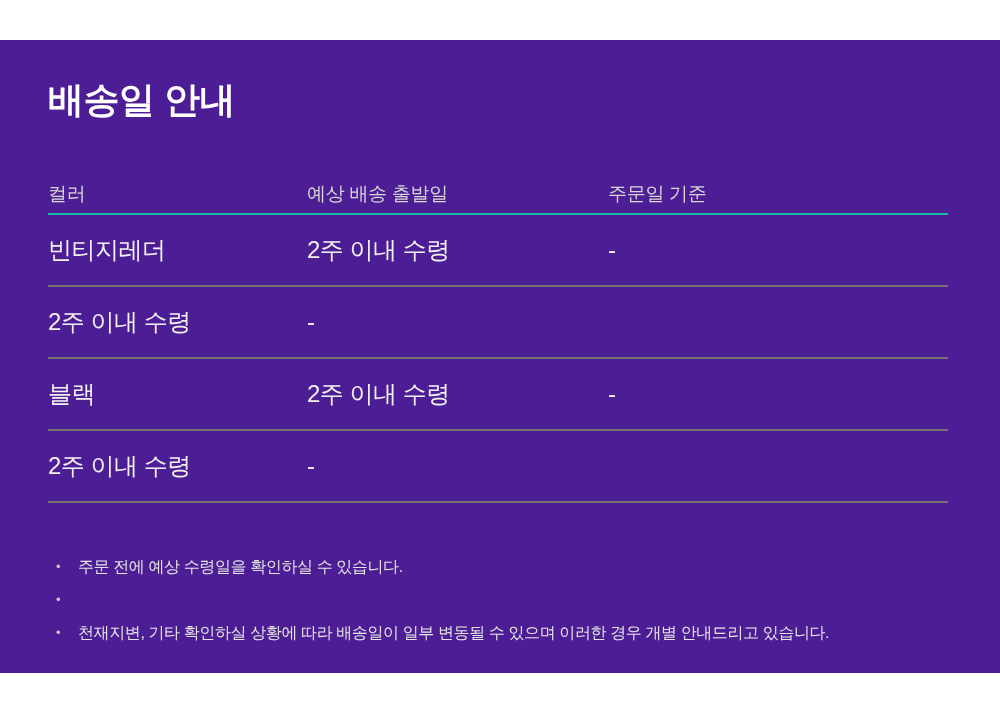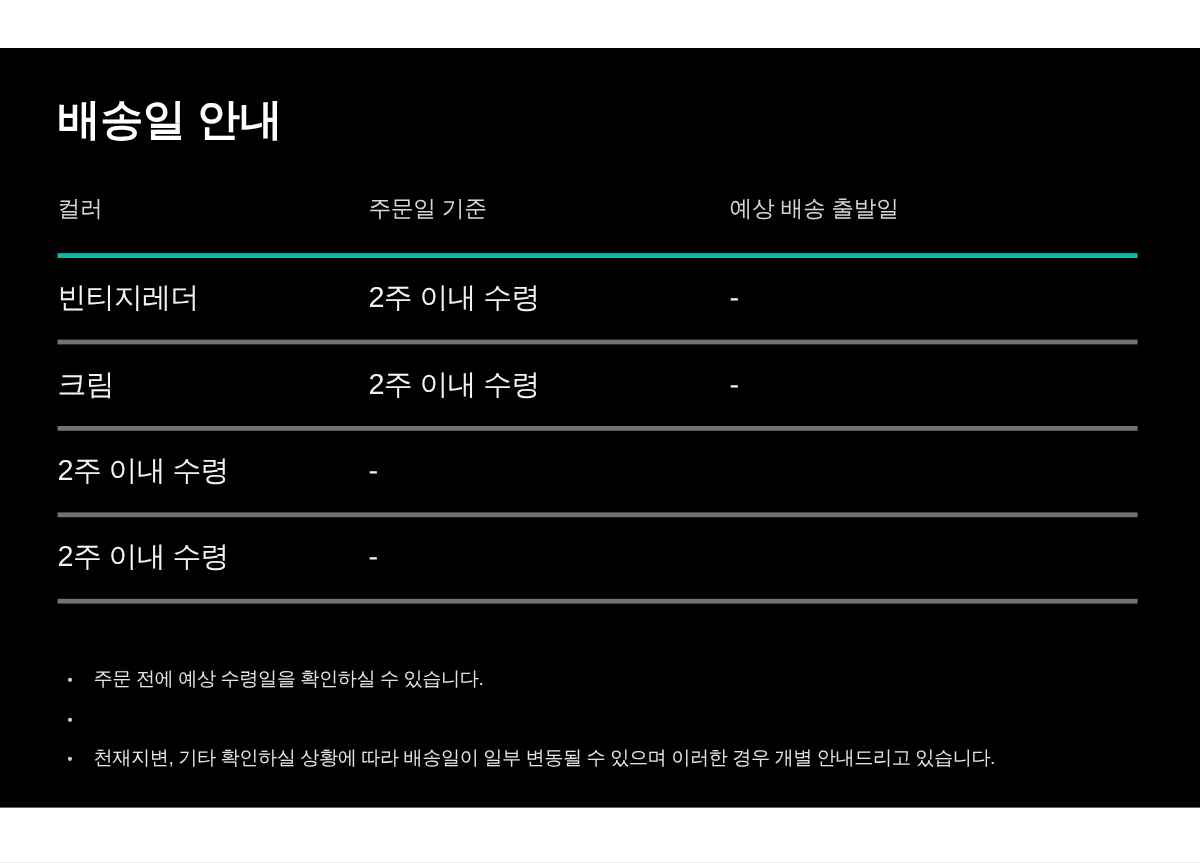--- a/index.html
+++ b/index.html
@@ -16,56 +16,56 @@
     background: #ffffff;
     overflow: hidden;
   }
   .top-strip {
     height: 40px;
     background: #ffffff;
   }
   .panel {
     width: 1000px;
     height: 633px;
-    background: #000000;
+    background: #4c1d95;
     padding: 38px 52px 0 48px;
   }
   .title {
     margin: 0;
     font-size: 36px;
     line-height: 44px;
     font-weight: 700;
     letter-spacing: -0.5px;
     color: #ffffff;
   }
   .ship-table {
     width: 900px;
     margin-top: 0;
   }
   .t-header {
     display: grid;
     grid-template-columns: 259px 301px 340px;
     height: 93px;
     align-items: end;
-    border-bottom: 4px solid #14b8a6;
-    padding-bottom: 25px;
+    border-bottom: 2px solid #14b8a6;
+    padding-bottom: 8px;
   }
   .t-header .cell {
     font-size: 19px;
     line-height: 22px;
     font-weight: 400;
     letter-spacing: -0.3px;
     color: #d6d6d6;
   }
   .t-row {
     display: grid;
     grid-template-columns: 259px 301px 340px;
     height: 72px;
     align-items: center;
-    border-bottom: 4px solid #737373;
+    border-bottom: 2px solid #737373;
   }
   .t-row .cell {
     font-size: 24px;
     line-height: 28px;
     font-weight: 400;
     letter-spacing: -0.5px;
     color: #f2f2f2;
   }
   .notes {
     margin: 47px 0 0 0;
@@ -98,37 +98,37 @@
 
 <div class="page">
   <div class="top-strip"></div>
 
   <div class="panel">
     <h1 class="title">배송일 안내</h1>
 
     <div class="ship-table">
       <div class="t-header">
         <div class="cell">컬러</div>
+        <div class="cell">예상 배송 출발일</div>
         <div class="cell">주문일 기준</div>
-        <div class="cell">예상 배송 출발일</div>
       </div>
 
       <div class="t-row">
         <div class="cell">빈티지레더</div>
         <div class="cell">2주 이내 수령</div>
         <div class="cell">-</div>
       </div>
 
       <div class="t-row">
-        <div class="cell">크림</div>
         <div class="cell">2주 이내 수령</div>
         <div class="cell">-</div>
       </div>
 
       <div class="t-row">
+        <div class="cell">블랙</div>
         <div class="cell">2주 이내 수령</div>
         <div class="cell">-</div>
       </div>
 
       <div class="t-row">
         <div class="cell">2주 이내 수령</div>
         <div class="cell">-</div>
       </div>
     </div>
 

